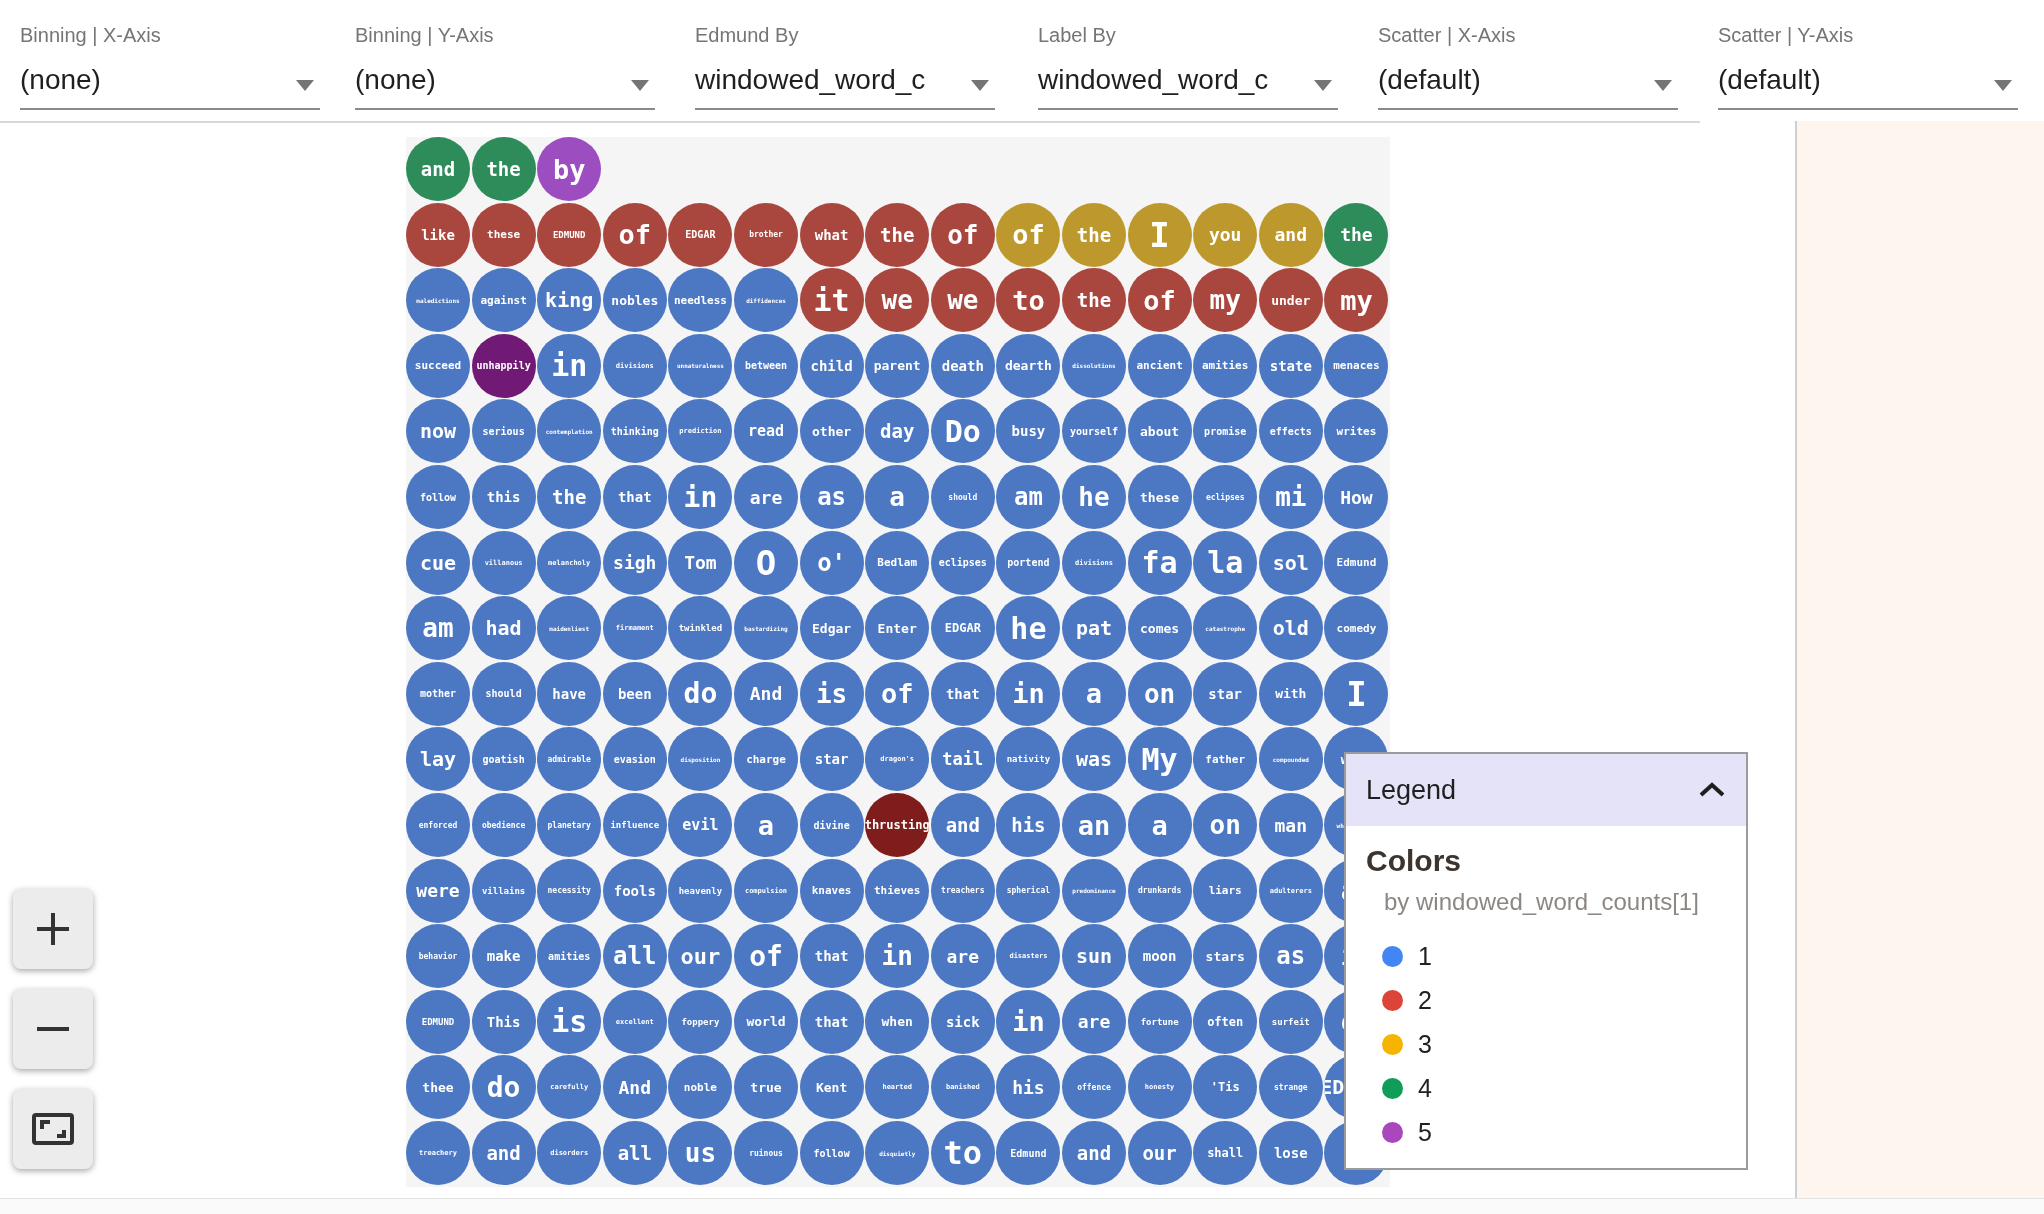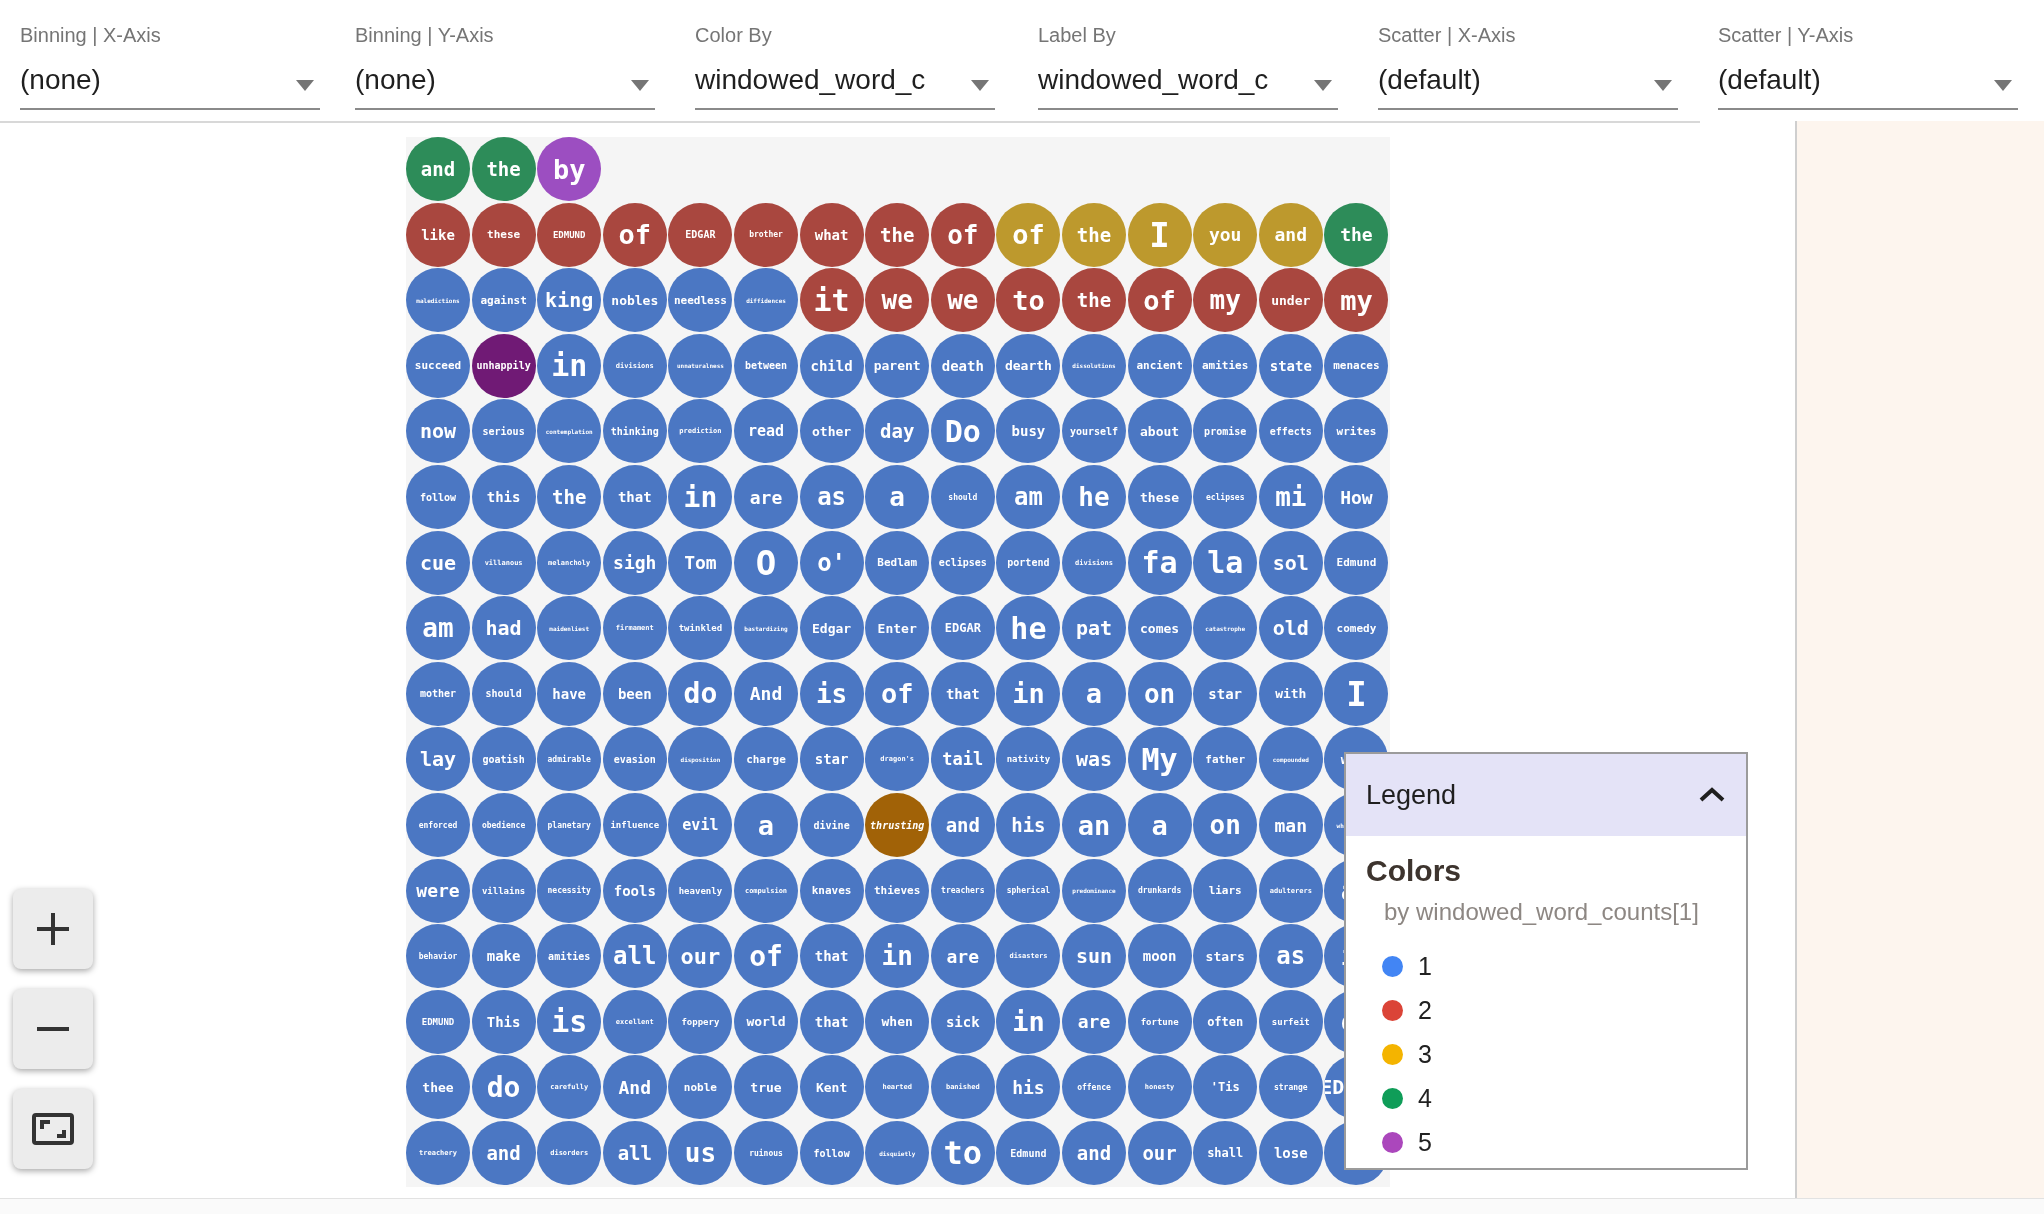--- a/index.html
+++ b/index.html
@@ -26,21 +26,21 @@
     white-space:nowrap;overflow:hidden;cursor:pointer;}
 
   
   .zoombtn{position:absolute;left:13px;width:80px;height:80px;background:#ececec;
     border:none;border-radius:8px;box-shadow:0 2px 6px rgba(0,0,0,0.35);
     display:flex;align-items:center;justify-content:center;cursor:pointer;z-index:40;}
 
   
   .legend{position:absolute;left:1344px;top:752px;width:404px;height:418px;
     background:#fff;border:2px solid #9b9b9b;box-sizing:border-box;z-index:50;}
-  .legend-header{height:82px;background:#e4e3f7;display:flex;align-items:center;
+  .legend-header{height:72px;background:#e4e3f7;display:flex;align-items:center;
     padding:0 20px;cursor:pointer;}
   .legend-title{font-size:27px;color:#1f1f1f;flex:1;}
   .legend-body{padding:18px 20px 0 20px;}
   .legend-section{font-size:30px;font-weight:bold;color:#3d342e;font-family:"Liberation Sans",sans-serif;}
   .legend-sub{font-size:24px;color:#8d8783;margin:10px 0 18px 18px;}
   .legend-items{margin-left:16px;}
   .legend-item{display:flex;align-items:center;height:44px;}
   .legend-dot{width:21px;height:21px;border-radius:50%;margin-right:15px;flex:0 0 auto;}
   .legend-label{font-size:25px;color:#212121;}
 
@@ -62,21 +62,21 @@
       </div>
   </div>
   <div class="field" style="left:355px">
     <div class="flabel">Binning | Y-Axis</div>
     <div class="fvalue">
         <span class="vtext">(none)</span>
       <span class="arrow"></span>
       </div>
   </div>
   <div class="field" style="left:695px">
-    <div class="flabel">Color By</div>
+    <div class="flabel">Edmund By</div>
     <div class="fvalue">
         <span class="vtext">windowed_word_c</span>
       <span class="arrow"></span>
       </div>
   </div>
   <div class="field" style="left:1038px">
     <div class="flabel">Label By</div>
     <div class="fvalue">
         <span class="vtext">windowed_word_c</span>
       <span class="arrow"></span>
@@ -241,21 +241,21 @@
     <div class="circle" style="left: 787.2px; top: 590.4px; background: rgb(75, 119, 195); font-size: 11px;">father</div>
     <div class="circle" style="left: 852.8px; top: 590.4px; background: rgb(75, 119, 195); font-size: 6px;">compounded</div>
     <div class="circle" style="left: 918.4px; top: 590.4px; background: rgb(75, 119, 195); font-size: 13px;">with</div>
     <div class="circle" style="left: 0px; top: 656px; background: rgb(75, 119, 195); font-size: 8px;">enforced</div>
     <div class="circle" style="left: 65.6px; top: 656px; background: rgb(75, 119, 195); font-size: 8px;">obedience</div>
     <div class="circle" style="left: 131.2px; top: 656px; background: rgb(75, 119, 195); font-size: 8px;">planetary</div>
     <div class="circle" style="left: 196.8px; top: 656px; background: rgb(75, 119, 195); font-size: 9px;">influence</div>
     <div class="circle" style="left: 262.4px; top: 656px; background: rgb(75, 119, 195); font-size: 15px;">evil</div>
     <div class="circle" style="left: 328px; top: 656px; background: rgb(75, 119, 195); font-size: 27px;">a</div>
     <div class="circle" style="left: 393.6px; top: 656px; background: rgb(75, 119, 195); font-size: 10px;">divine</div>
-    <div class="circle" style="left: 459.2px; top: 656px; background: #a16207; font-size: 10px; font-style: italic;">thrusting</div>
+    <div class="circle" style="left: 459.2px; top: 656px; background: #7f1d1d; font-size: 12px;">thrusting</div>
     <div class="circle" style="left: 524.8px; top: 656px; background: rgb(75, 119, 195); font-size: 19px;">and</div>
     <div class="circle" style="left: 590.4px; top: 656px; background: rgb(75, 119, 195); font-size: 19px;">his</div>
     <div class="circle" style="left: 656px; top: 656px; background: rgb(75, 119, 195); font-size: 27px;">an</div>
     <div class="circle" style="left: 721.6px; top: 656px; background: rgb(75, 119, 195); font-size: 27px;">a</div>
     <div class="circle" style="left: 787.2px; top: 656px; background: rgb(75, 119, 195); font-size: 26px;">on</div>
     <div class="circle" style="left: 852.8px; top: 656px; background: rgb(75, 119, 195); font-size: 18px;">man</div>
     <div class="circle" style="left: 918.4px; top: 656px; background: rgb(75, 119, 195); font-size: 6px;">whoremaster</div>
     <div class="circle" style="left: 0px; top: 721.6px; background: rgb(75, 119, 195); font-size: 18px;">were</div>
     <div class="circle" style="left: 65.6px; top: 721.6px; background: rgb(75, 119, 195); font-size: 9px;">villains</div>
     <div class="circle" style="left: 131.2px; top: 721.6px; background: rgb(75, 119, 195); font-size: 8px;">necessity</div>

